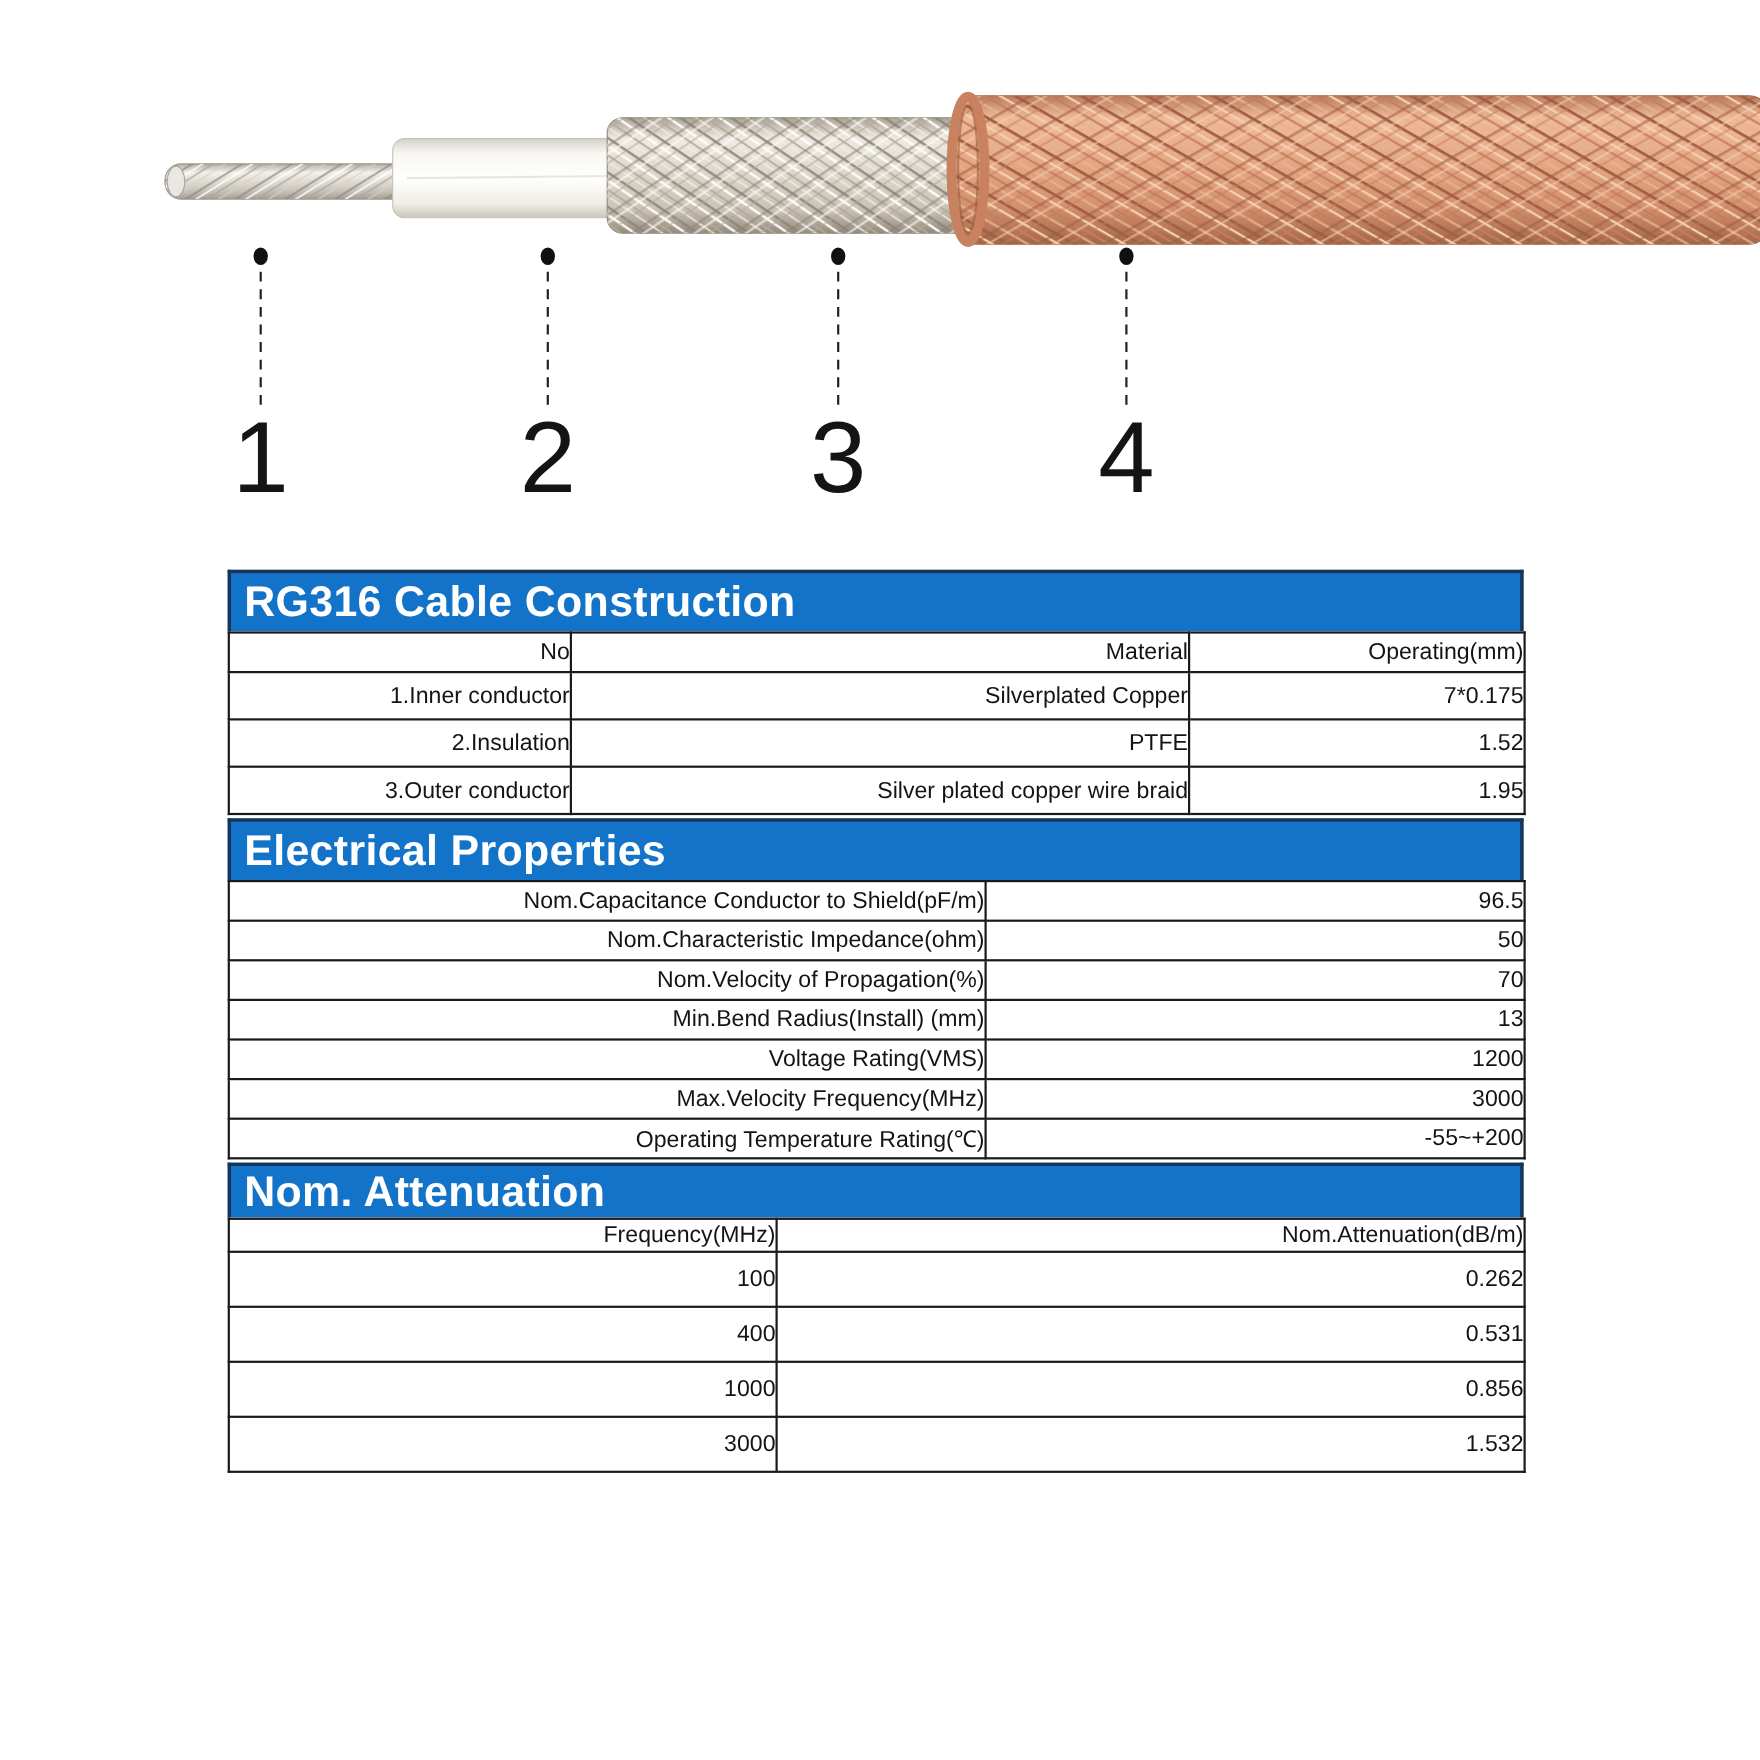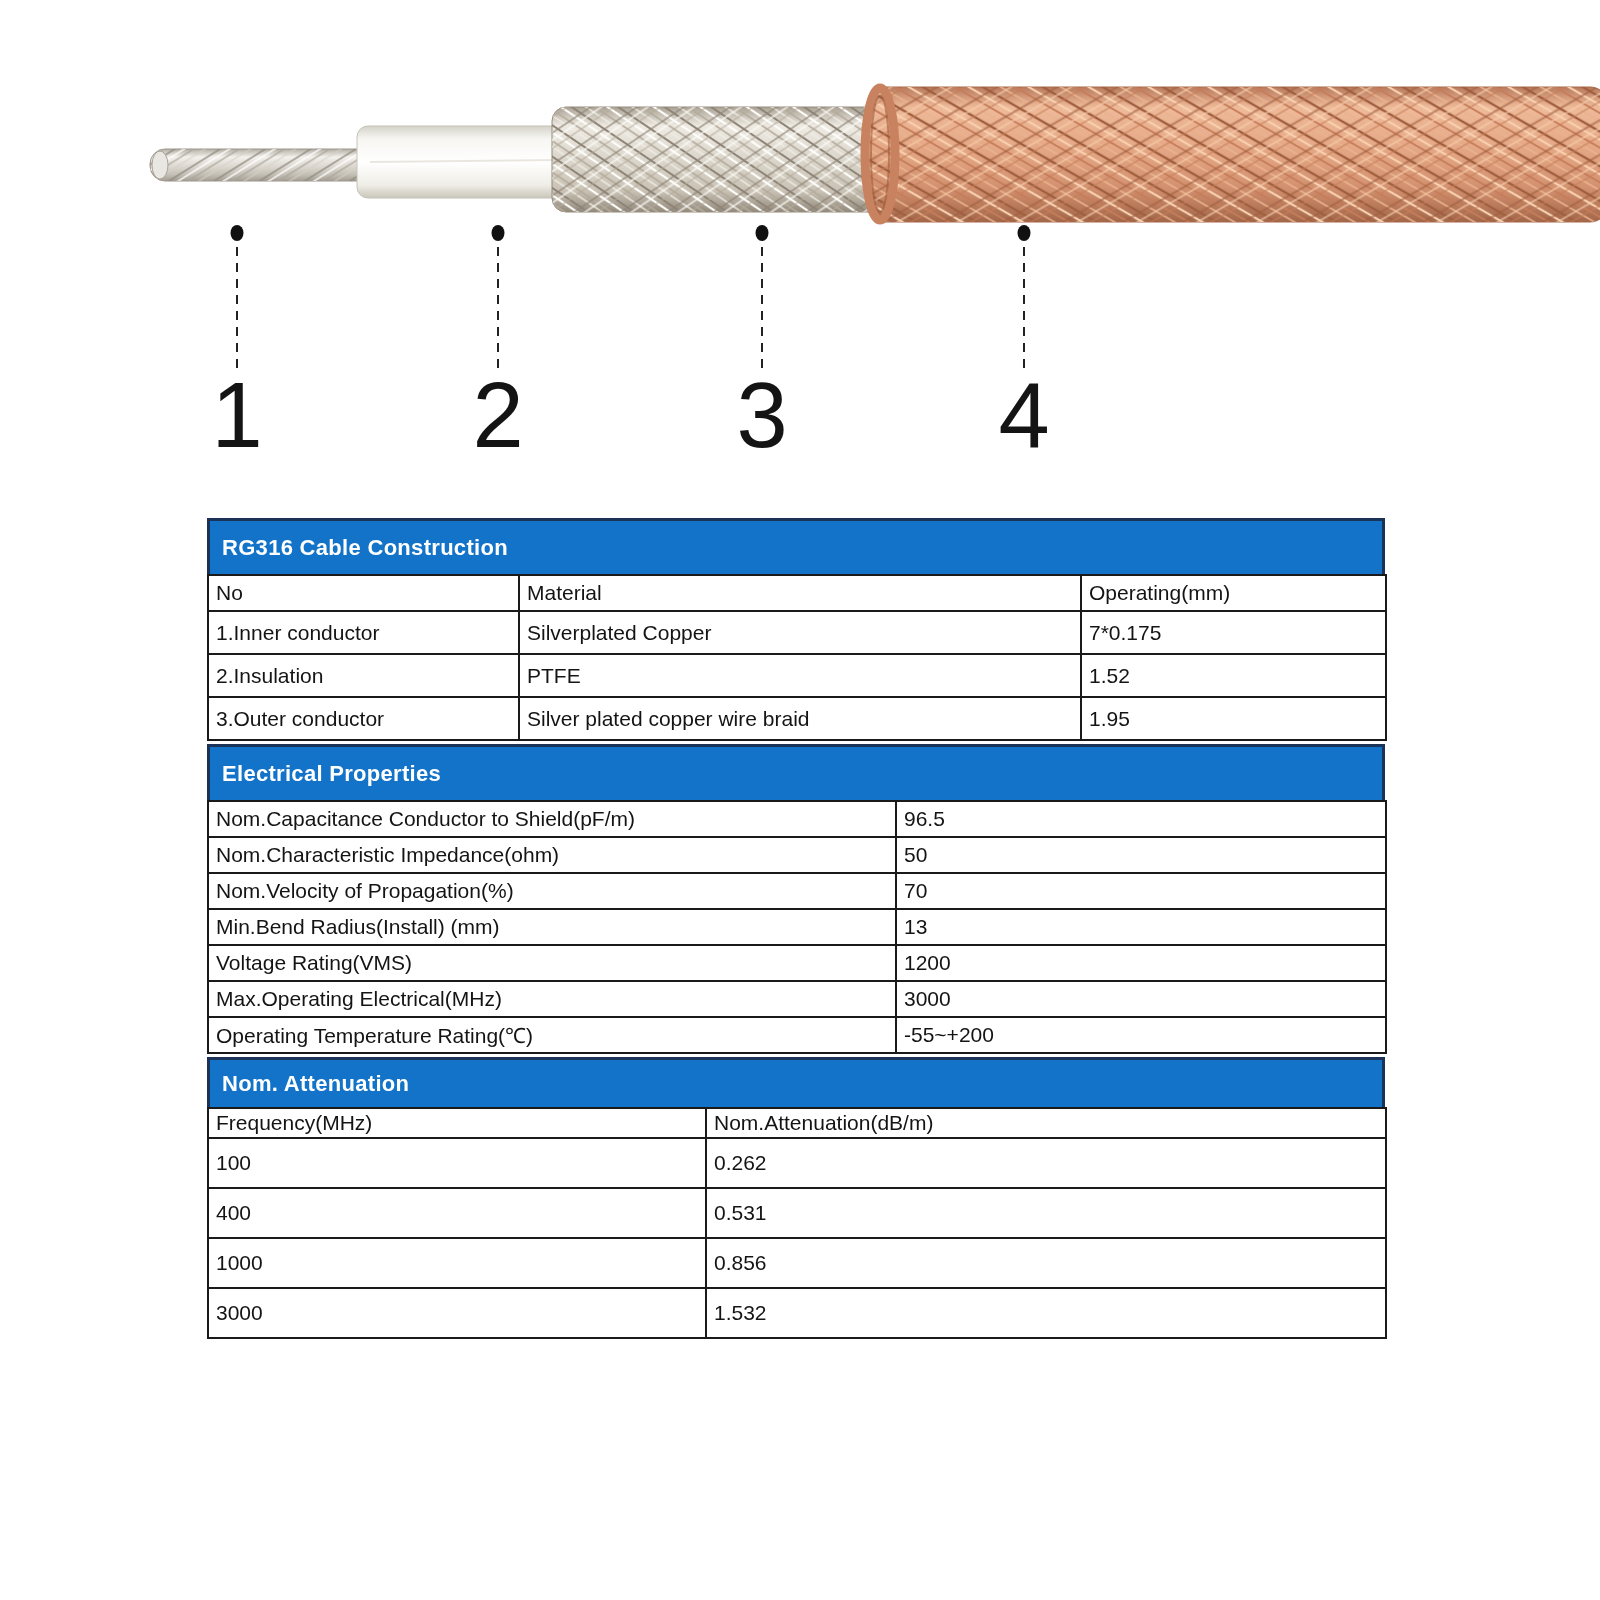--- a/index.html
+++ b/index.html
@@ -17,25 +17,25 @@
 
   .bar {
     height:56px;
     background:#1273c9;
     border:3px solid #1a3356;
     border-bottom:none;
     display:flex; align-items:center;
     padding-left:12px;
   }
   .bar-attenuation { height:50px; }
-  .bar + table { margin-top:0; }
+  .bar + table { margin-top:0;text-align:right; }
   .bar.gap { margin-top:3px; }
   .bar-title {
     color:#ffffff;
-    font-size:22px;
+    font-size:39px;
     font-weight:bold;
     letter-spacing:0.3px;
     white-space:nowrap;
   }
 
   table.tbl {
     width:100%;
     border-collapse:collapse;
     table-layout:fixed;
     background:#fff;
@@ -230,21 +230,21 @@
       </tr>
       <tr>
         <td>Min.Bend Radius(Install) (mm)</td>
         <td class="val">13</td>
       </tr>
       <tr>
         <td>Voltage Rating(VMS)</td>
         <td class="val">1200</td>
       </tr>
       <tr>
-        <td>Max.Operating Electrical(MHz)</td>
+        <td>Max.Velocity Frequency(MHz)</td>
         <td class="val">3000</td>
       </tr>
       <tr>
         <td>Operating Temperature Rating(℃)</td>
         <td class="val">-55~+200</td>
       </tr>
     </tbody>
       </table>
 
     <div class="bar gap bar-attenuation">

